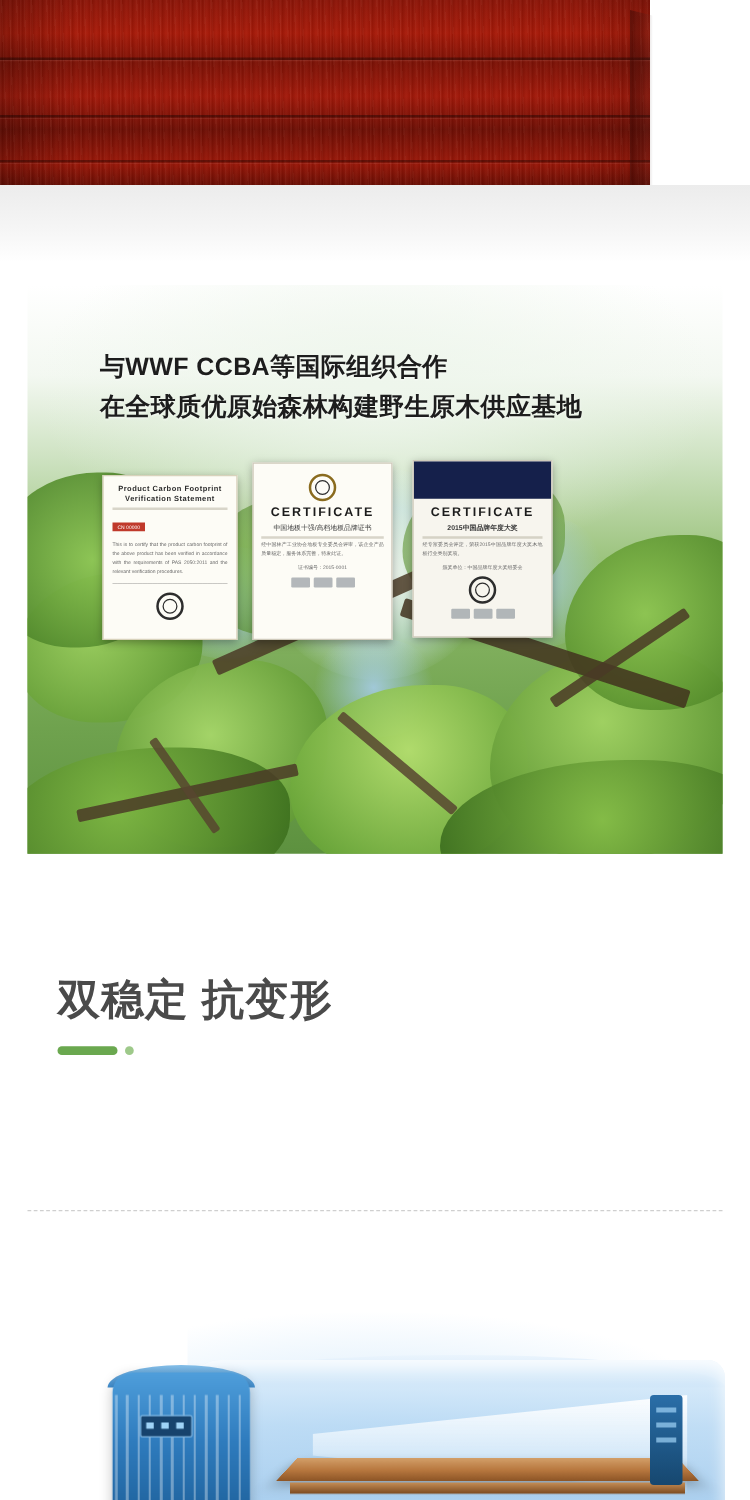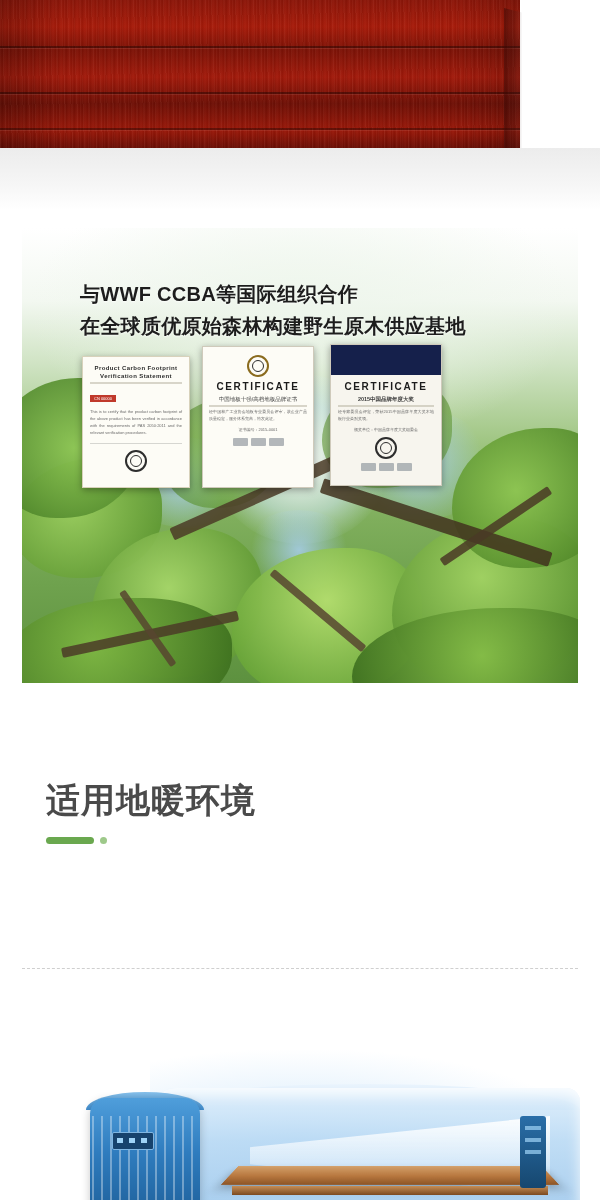--- a/index.html
+++ b/index.html
@@ -133,21 +133,21 @@
     line-height: 1.62;
     letter-spacing: 0.3px;
     text-shadow: 0 1px 2px rgba(255,255,255,0.75);
     z-index: 6;
   }
 
   
   .certs {
     position: absolute;
     left: 60px;
-    top: 116px;
+    top: 140px;
     width: 378px;
     height: 148px;
     z-index: 5;
   }
   .cert {
     position: absolute;
     background: #fdfcf6;
     box-shadow: 0 2px 7px rgba(0,0,0,0.35);
     box-sizing: border-box;
     overflow: hidden;
@@ -514,21 +514,21 @@
           <span></span>
           <span></span>
         </div>
       </div>
     </div>
 
   </div>
 </div>
 
 <div class="section-head">
-  <div class="head-cn">适用地暖环境</div>
+  <div class="head-cn">双稳定 抗变形</div>
   <div class="head-rule">
     <span class="bar"></span>
     <span class="dot"></span>
   </div>
 </div>
 
 <div class="dotted-divider"></div>
 
 <div class="machine-block">
   <div class="mach-glow"></div>

